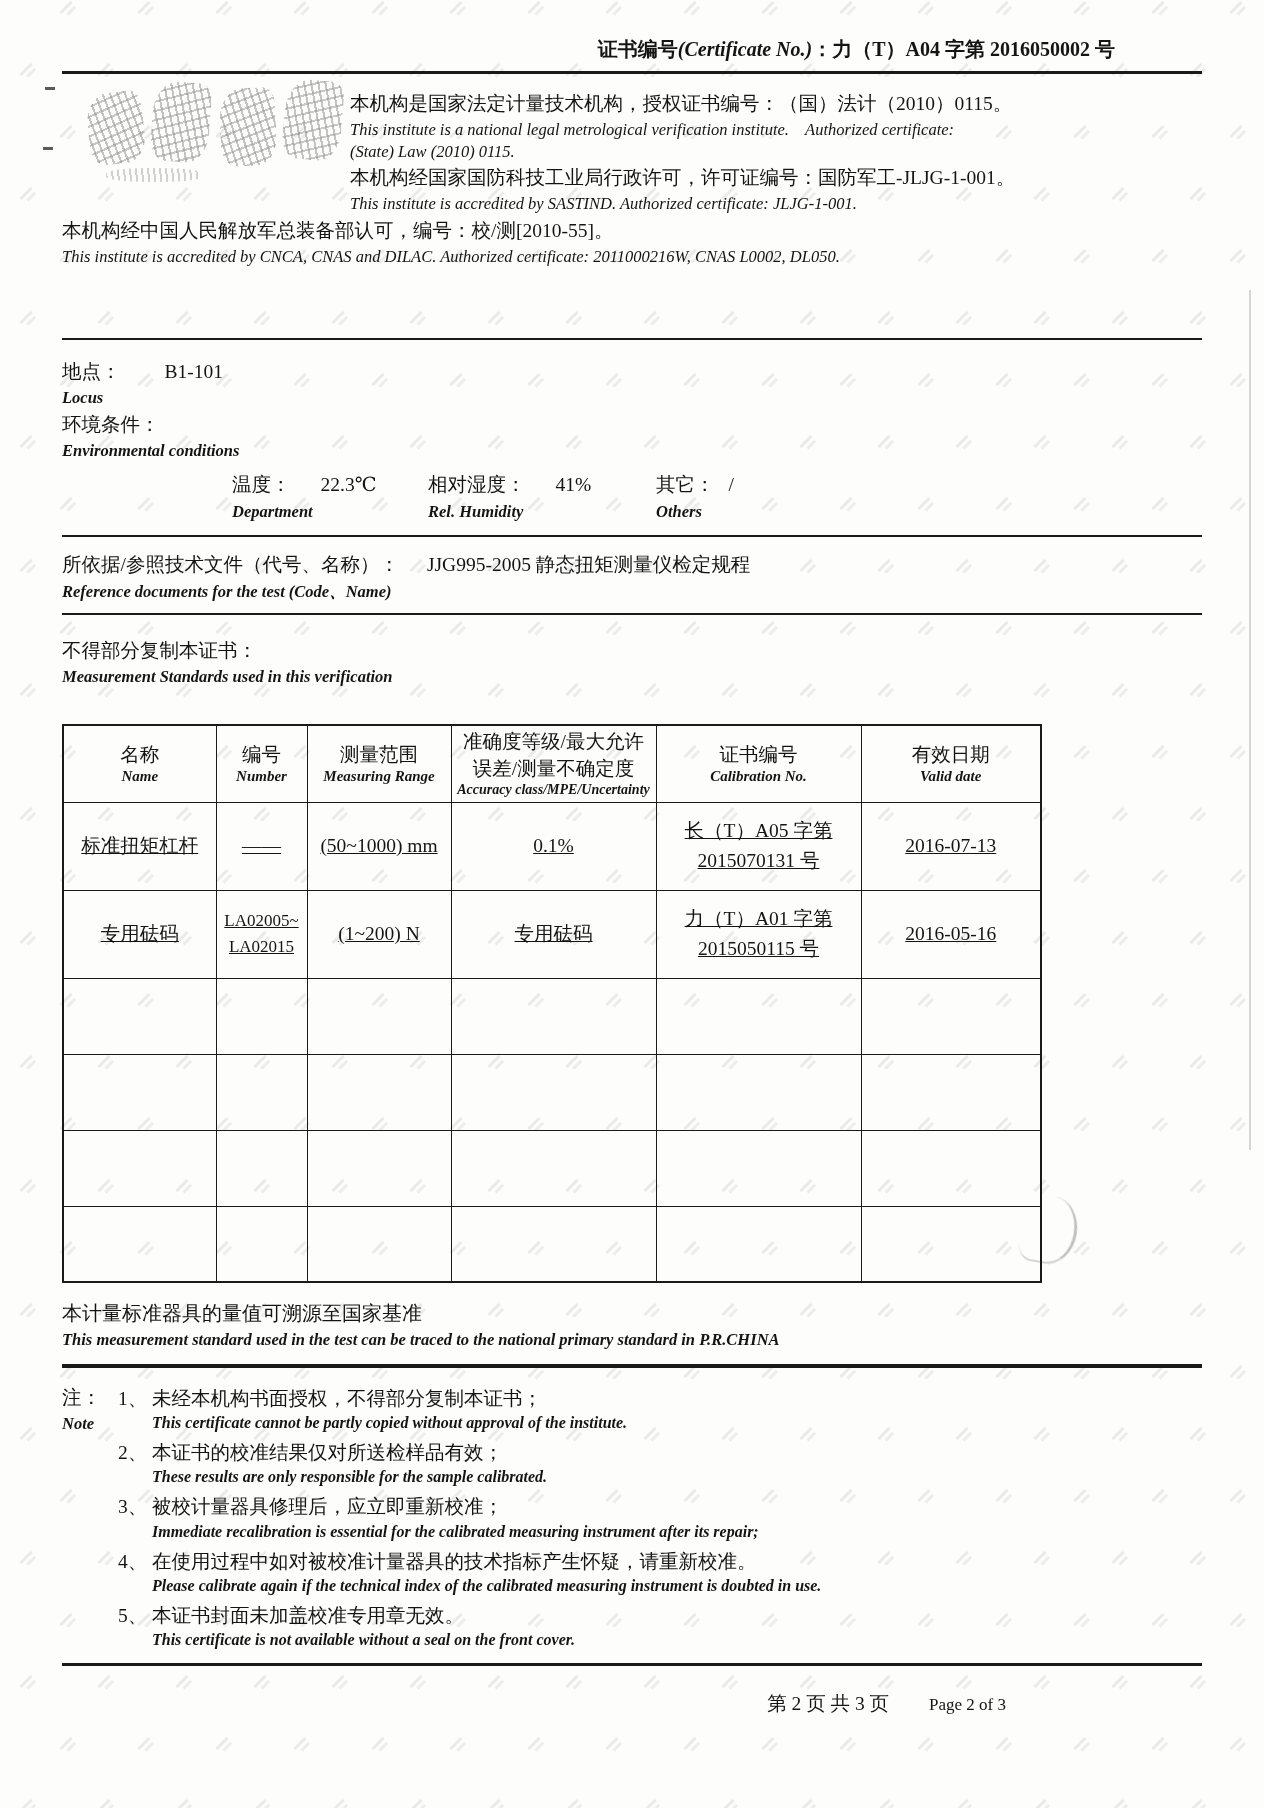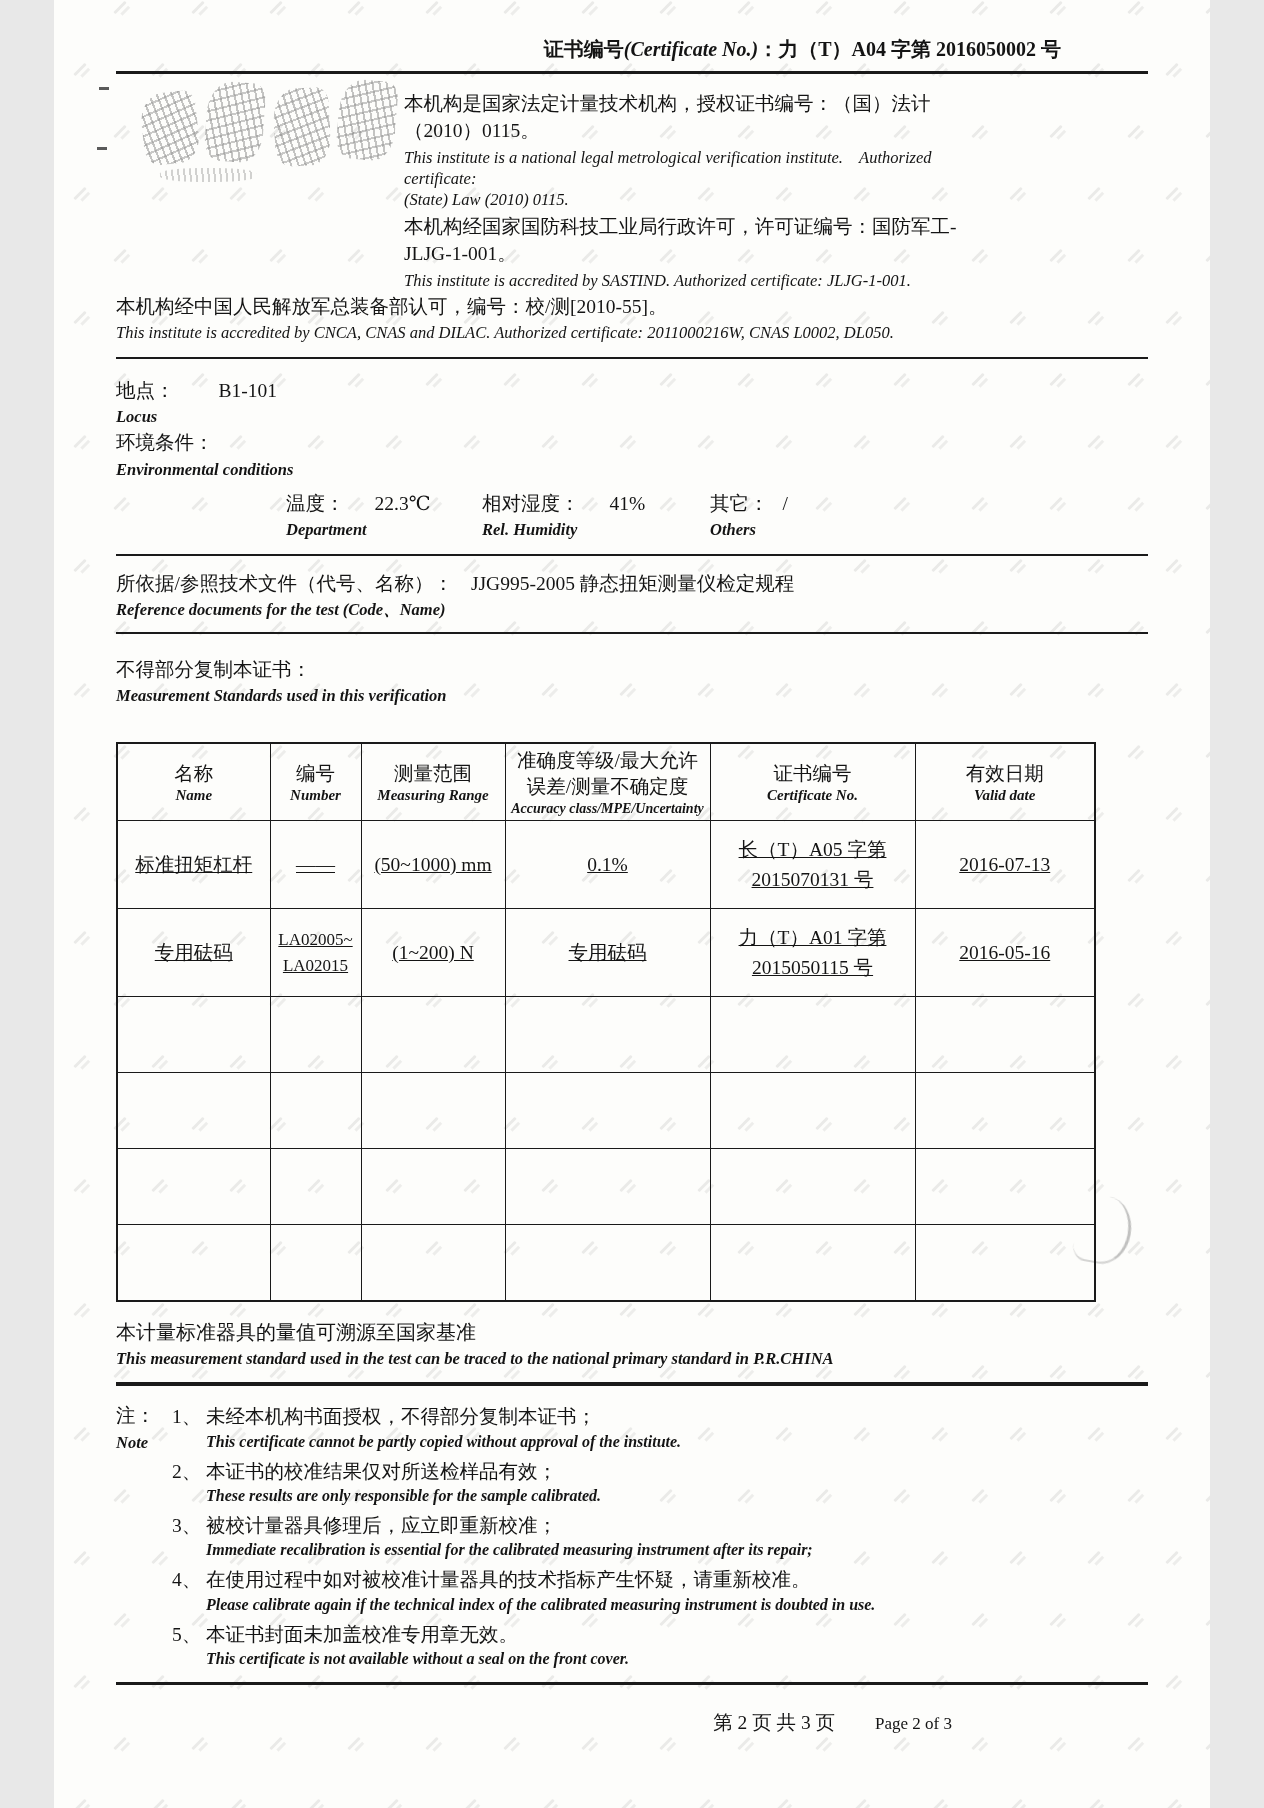--- a/index.html
+++ b/index.html
@@ -1,18 +1,18 @@
 <!DOCTYPE html>
 <html><head>
 <meta charset="utf-8">
 <style>
   html,body{margin:0;padding:0;background:#e8e8e8;}
   .page{
     position:relative;
-    width:1156px;height:1808px;
+    width:1264px;height:1808px;
     margin:0 auto;
     background:#fdfdfb;
     font-family:"Liberation Serif","DejaVu Serif",serif;
     color:#141414;
     overflow:hidden;
   }
   .content{position:relative;z-index:2;}
   
   .wm-layer{position:absolute;inset:0;z-index:1;pointer-events:none;}
   .wm{position:absolute;width:16px;height:3px;background:rgba(110,110,110,0.13);
@@ -626,21 +626,21 @@
         <div class="env">
           <p class="zh"><span>其它：</span><span class="val" style="margin-left:14px;">/</span></p>
           <p class="en b">Others</p>
         </div>
       </div>
     </section>
     <div class="rule"></div>
 
     <section class="ref">
       <p class="zh">
-        <span>所依据/参照技术文件（代号、名称）：</span><span class="val" style="margin-left:18px;">JJG995-2005 静态扭矩测量仪检定规程</span>
+        <span>所依据/参照技术文件（代号、名称）：</span><span class="val" style="margin-left:28px;">JJG995-2005 静态扭矩测量仪检定规程</span>
       </p>
       <p class="en b">Reference documents for the test (Code、Name)</p>
     </section>
     <div class="rule"></div>
 
     <section class="std-title">
       <p class="zh">不得部分复制本证书：</p>
       <p class="en b">Measurement Standards used in this verification</p>
     </section>
 
@@ -653,21 +653,21 @@
           <col style="width:205px">
           <col style="width:180px">
       </colgroup>
       <thead>
         <tr>
           <th><div class="zh">名称</div><div class="en">Name</div></th>
           <th><div class="zh">编号</div><div class="en">Number</div></th>
           <th><div class="zh">测量范围</div><div class="en">Measuring Range</div></th>
           <th><div class="zh">准确度等级/最大允许
 误差/测量不确定度</div><div class="en small">Accuracy class/MPE/Uncertainty</div></th>
-          <th><div class="zh">证书编号</div><div class="en">Certificate No.</div></th>
+          <th><div class="zh">证书编号</div><div class="en">Calibration No.</div></th>
           <th><div class="zh">有效日期</div><div class="en">Valid date</div></th>
         </tr>
       </thead>
       <tbody>
         <tr class="r-data">
           <td>标准扭矩杠杆</td>
           <td>——</td>
           <td>(50~1000) mm</td>
           <td>0.1%</td>
           <td>长（T）A05 字第

